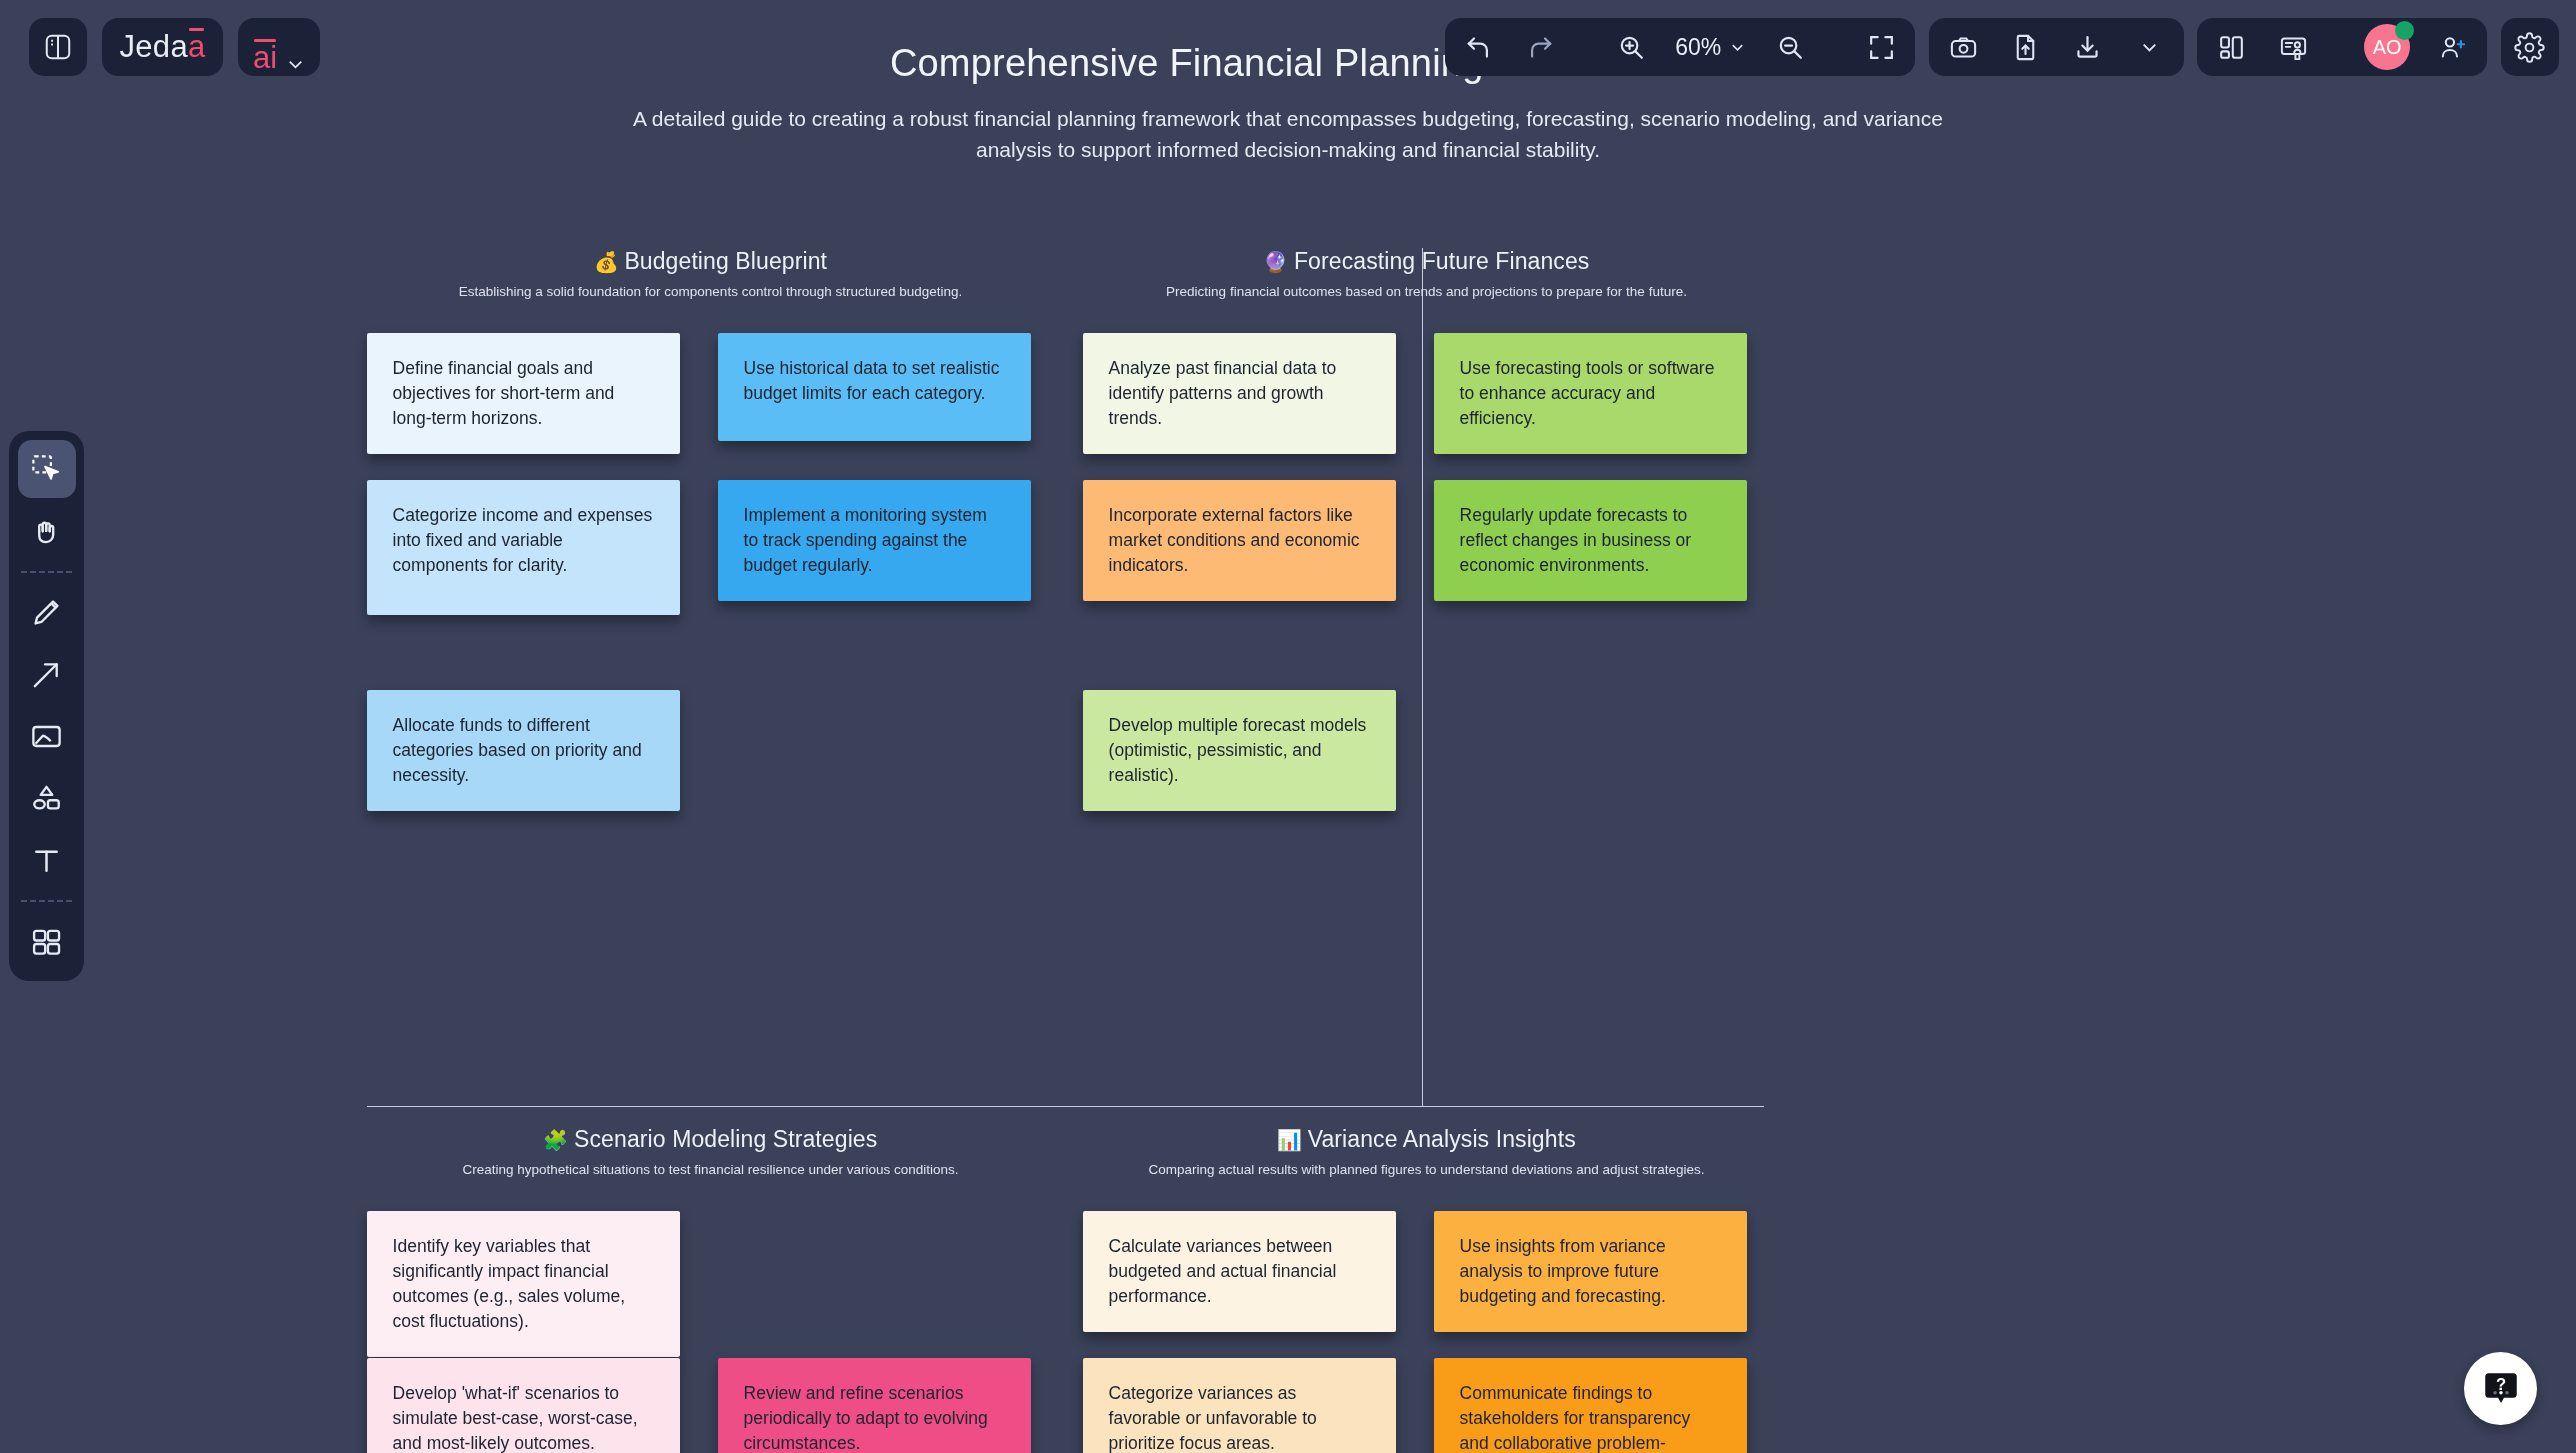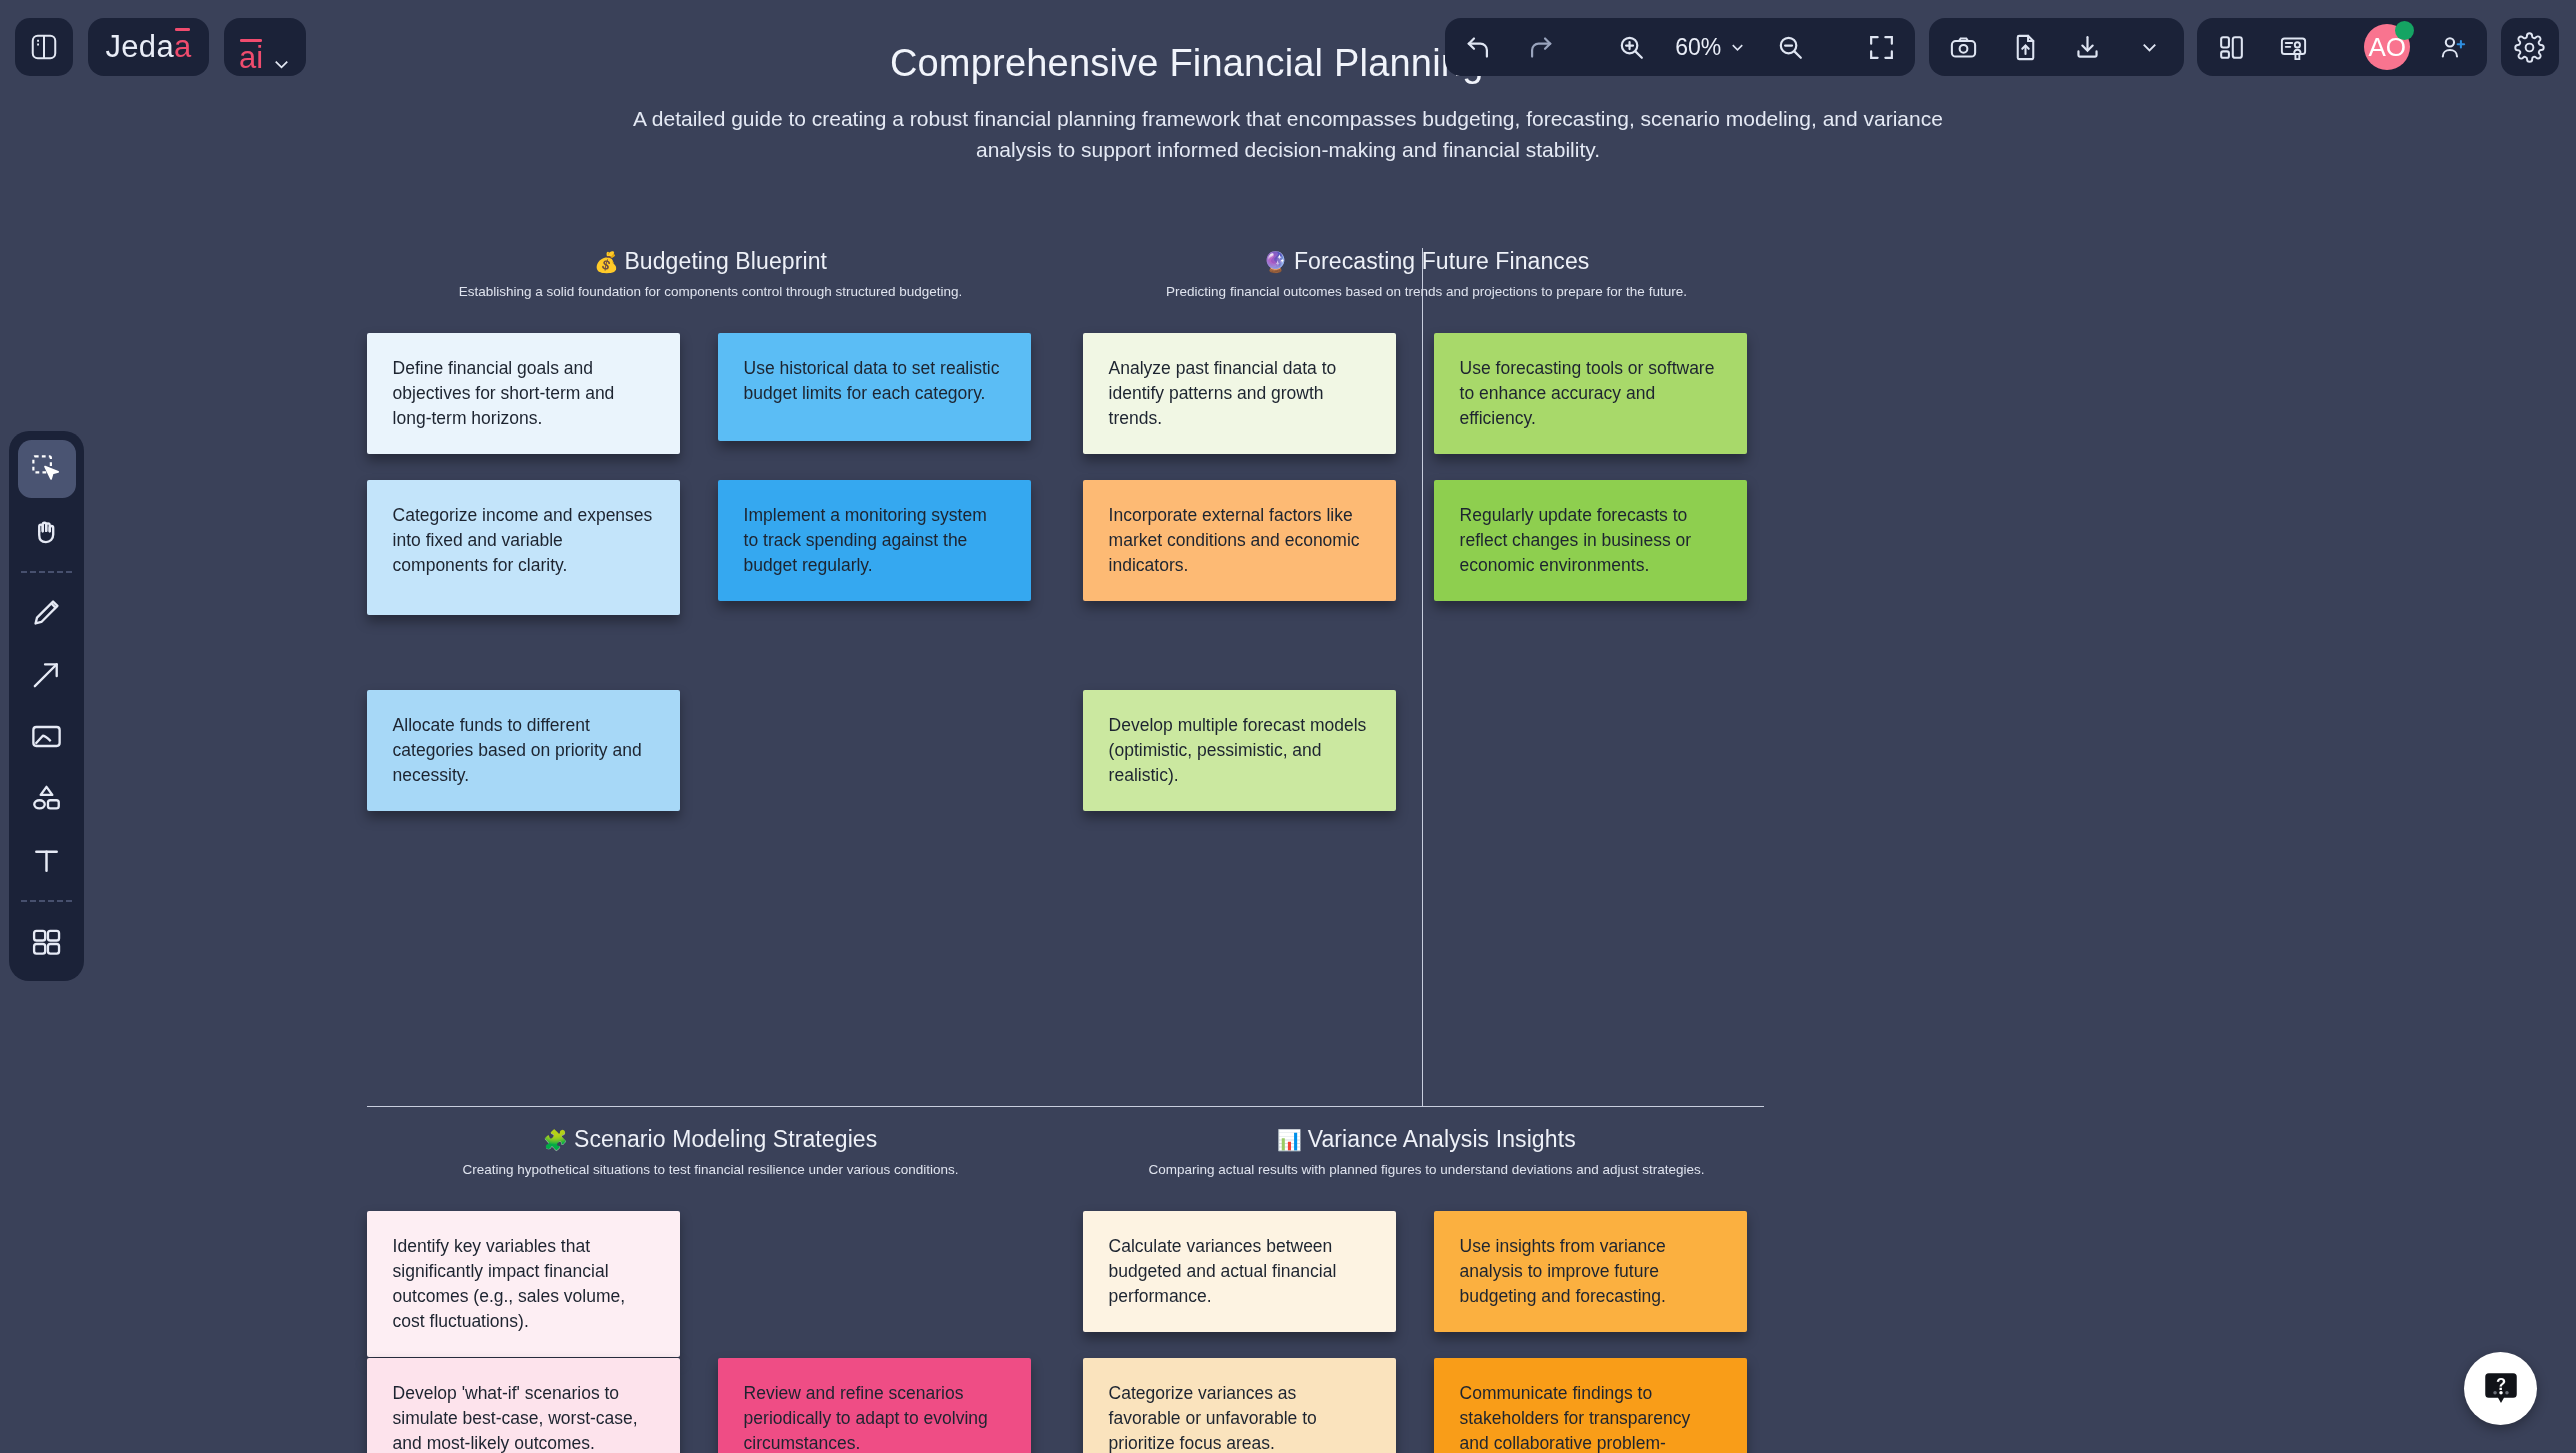--- a/index.html
+++ b/index.html
@@ -10,21 +10,21 @@
     overflow: hidden;
   }
   body { position: relative; }
 
   
   .topbar {
     position: absolute; top: 0; left: 0; width: 2576px; height: 94px;
     display: flex; align-items: center; z-index: 40;
     pointer-events: none;
   }
-  .tb-left { display:flex; align-items:center; gap: 15px; padding-left: 15px; pointer-events:auto; }
+  .tb-left { display:flex; align-items:center; gap: 15px; padding-left: 29px; pointer-events:auto; }
   .pill {
     background: #1b2238; border-radius: 15px;
     display:flex; align-items:center; justify-content:center;
   }
   .icon-sq { width: 58px; height: 58px; border-radius: 15px; }
   .logo-pill {
     height: 58px; padding: 0 17.5px; border-radius: 16px;
     font-size: 31px; letter-spacing: 0.3px; color:#e9edf7; font-weight: 400;
   }
   .logo-accent { color:#f04c6e; }
@@ -51,21 +51,21 @@
     display:flex; align-items:center; justify-content:center;
     background: transparent; border: none; cursor: pointer;
   }
   .vsep { width:0; height:32px; border-left: 1.3px dashed #4a5madd; border-left-color:#47506e; margin: 0 6.7px; }
   .zoomval {
     color:#e9edf7; font-size: 23px; display:flex; align-items:center; gap:6.7px;
     padding: 0 5.4px; cursor:pointer; white-space:nowrap;
   }
   .avatar {
     width: 46px; height: 46px; border-radius: 50%;
-    background:#f9748f; color:#fff; font-size:26px;
+    background:#f9748f; color:#fff; font-size:20px;
     display:flex; align-items:center; justify-content:center;
     position: relative; margin: 0 4px;
   }
   .avatar .dot {
     position:absolute; top:-2.7px; right:-4px; width:19px; height:19px;
     border-radius:50%; background:#15a463;
   }
 
   
   .lefttool {

